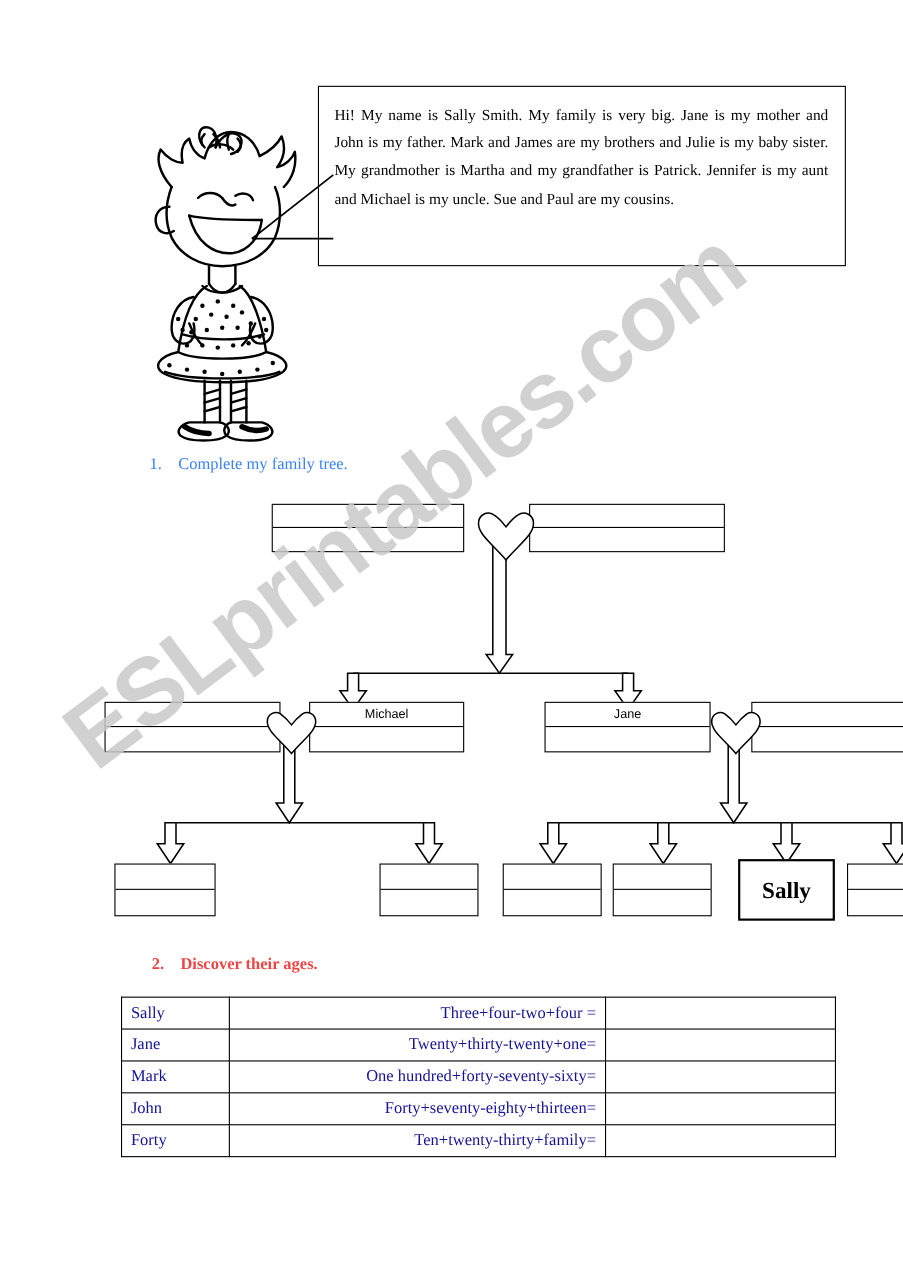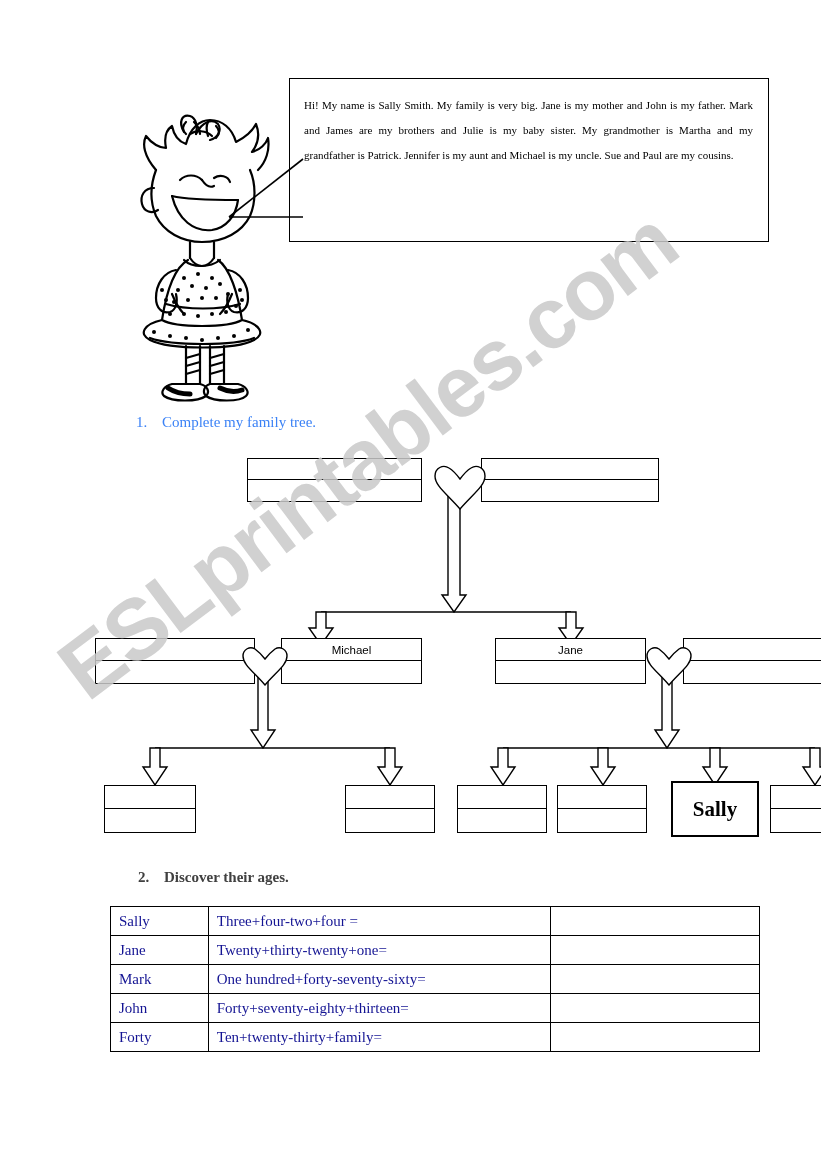--- a/index.html
+++ b/index.html
@@ -23,30 +23,30 @@
   .character{position:absolute;left:128px;top:108px;width:148px;height:296px;z-index:2;}
   .character svg{display:block;width:148px;height:296px;}
 
   
   .bubble{
     position:absolute;left:289px;top:78px;width:480px;height:164px;
     border:1.4px solid #000;background:#fff;box-sizing:border-box;z-index:3;
   }
   .bubble p{
     margin:0;padding:14px 15px 0 14px;
-    font-size:11px;line-height:25.2px;color:#000;
+    font-size:14px;line-height:25.2px;color:#000;
     text-align:justify;text-justify:inter-word;
   }
   .tail{position:absolute;left:225px;top:155px;width:80px;height:85px;z-index:4;}
 
   
   .instr{position:absolute;font-size:15px;white-space:nowrap;}
   .instr .num{display:inline-block;width:26px;}
   #instr1{left:136px;top:414px;color:#3b82f6;}
-  #instr2{left:138px;top:869px;color:#404040;font-weight:bold;}
+  #instr2{left:138px;top:869px;color:#ef4444;font-weight:bold;}
 
   
   #tree{position:absolute;left:0;top:440px;width:821px;height:410px;z-index:2;margin-left:40px;}
 
   .fbox{position:absolute;box-sizing:border-box;border:1.6px solid #000;background:#fff;}
   .fbox .cell{
     height:50%;box-sizing:border-box;display:flex;align-items:center;justify-content:center;
     font-size:11.5px;color:#000;font-family:"Liberation Sans",sans-serif;
   }
   .fbox .cell.top{border-bottom:1.6px solid #000;}
@@ -62,21 +62,21 @@
   #ages{
     position:absolute;left:110px;top:906px;width:650px;
     border-collapse:collapse;z-index:2;
   }
   #ages td{
     border:1.1px solid #000;height:28px;padding:0 8px;
     font-size:15px;color:#141493;vertical-align:middle;
     font-family:"Liberation Serif",serif;
   }
   #ages td.name{width:84px;}
-  #ages td.expr{width:340px;}
+  #ages td.expr{width:340px;text-align:right;}
   #ages td.ans{width:205px;}
 </style>
 </head>
 <body>
 
 <div id="sheet">
 
   <div class="watermark">ESLprintables.com</div>
 
   <div class="character">

